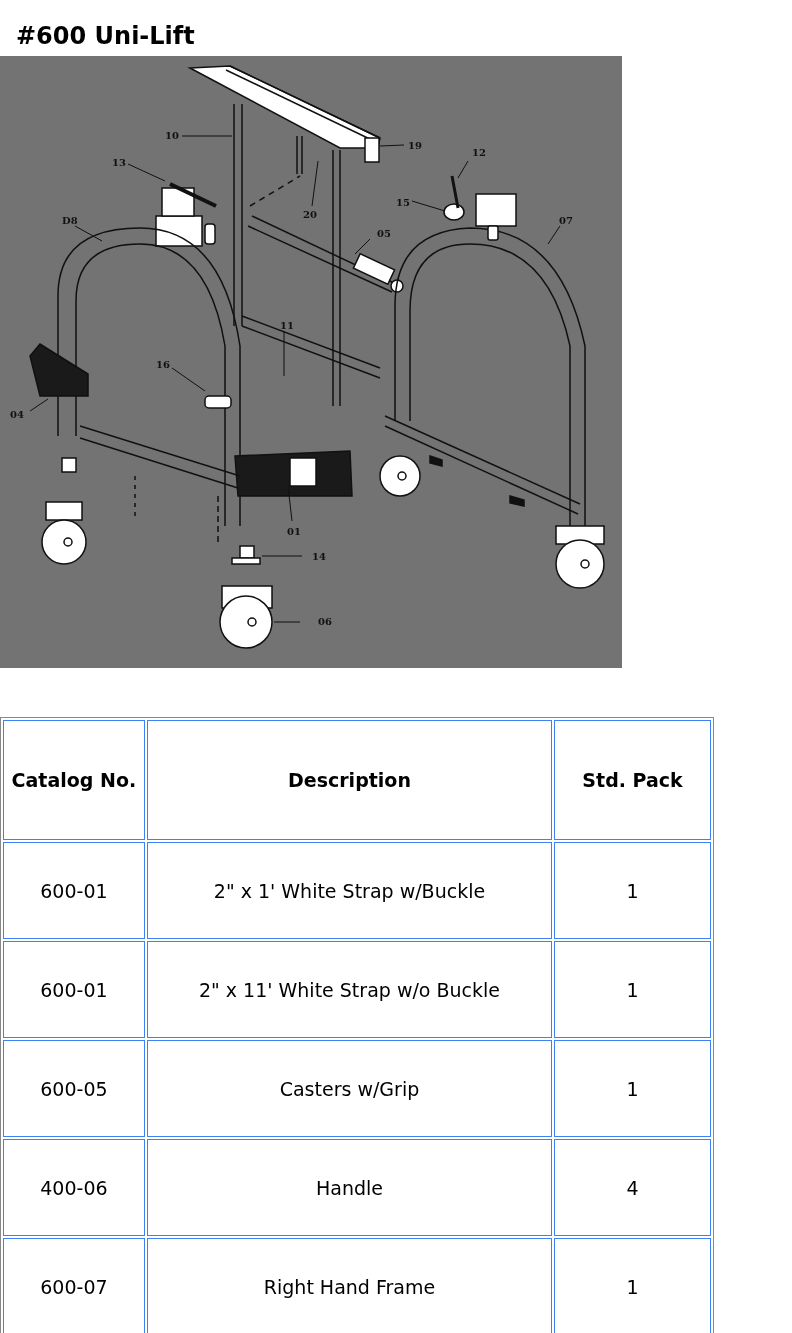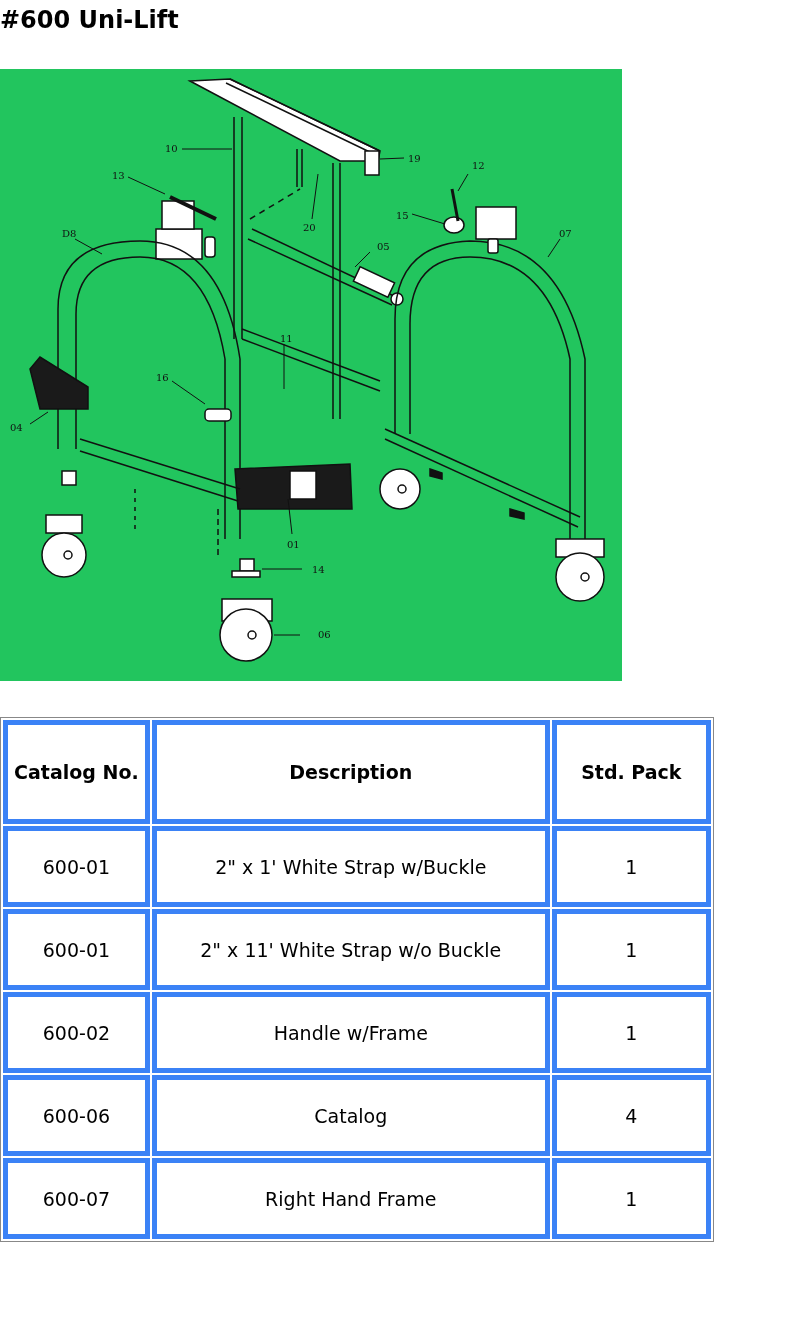--- a/index.html
+++ b/index.html
@@ -1,42 +1,43 @@
 <!DOCTYPE html>
 <html><head>
 <meta charset="utf-8">
 <style>
   html, body { margin: 0; padding: 0; background: #ffffff; }
   body {
     width: 792px; height: 1333px; overflow: hidden;
     font-family: "DejaVu Sans", sans-serif; color: #000;
   }
   h2.title {
-    margin: 0; padding: 0;
+    margin: 16px; padding: 0;
     position: absolute; left: 0; top: 4px;
     font-size: 24px; font-weight: bold; line-height: 32px;
   }
   .diagram {
-    position: absolute; left: 0; top: 69px;
+    position: absolute; left: 0; top: 56px;
     width: 622px; height: 612px;
-    background: #22c55e;
+    background: #737373;
+    font-weight: bold;
   }
   .diagram svg { display: block; }
   .diagram .lbl { font-family: "DejaVu Serif", serif; font-size: 10px; fill: #111; }
   table.parts {
     position: absolute; left: 0; top: 717px;
     border: 1px solid #888;
     border-collapse: separate;
     border-spacing: 2px;
     width: 714px;
     font-size: 19px;
   }
   table.parts th, table.parts td {
-    border: 5px solid #3b82f6;
-    padding: 1px 2px;
+    border: 1px solid #3b82f6;
+    padding: 13px 2px;
   }
   table.parts th {
     height: 92px; font-weight: bold; text-align: center; vertical-align: middle;
   }
   table.parts td { height: 69px; text-align: center; vertical-align: middle; }
   .c1 { width: 137px; }
   .c2 { width: 405px; margin-top: 11px; }
   .c3 { width: 153px; margin-top: 36px; }
 </style>
 </head>
@@ -170,27 +171,27 @@
       <td>600-01</td>
       <td>2" x 1' White Strap w/Buckle</td>
       <td>1</td>
     </tr>
     <tr>
       <td>600-01</td>
       <td>2" x 11' White Strap w/o Buckle</td>
       <td>1</td>
     </tr>
     <tr>
-      <td>600-02</td>
-      <td>Handle w/Frame</td>
+      <td>600-05</td>
+      <td>Casters w/Grip</td>
       <td>1</td>
     </tr>
     <tr>
-      <td>600-06</td>
-      <td>Catalog</td>
+      <td>400-06</td>
+      <td>Handle</td>
       <td>4</td>
     </tr>
     <tr>
       <td>600-07</td>
       <td>Right Hand Frame</td>
       <td>1</td>
     </tr>
 
   </tbody>
 </table>

